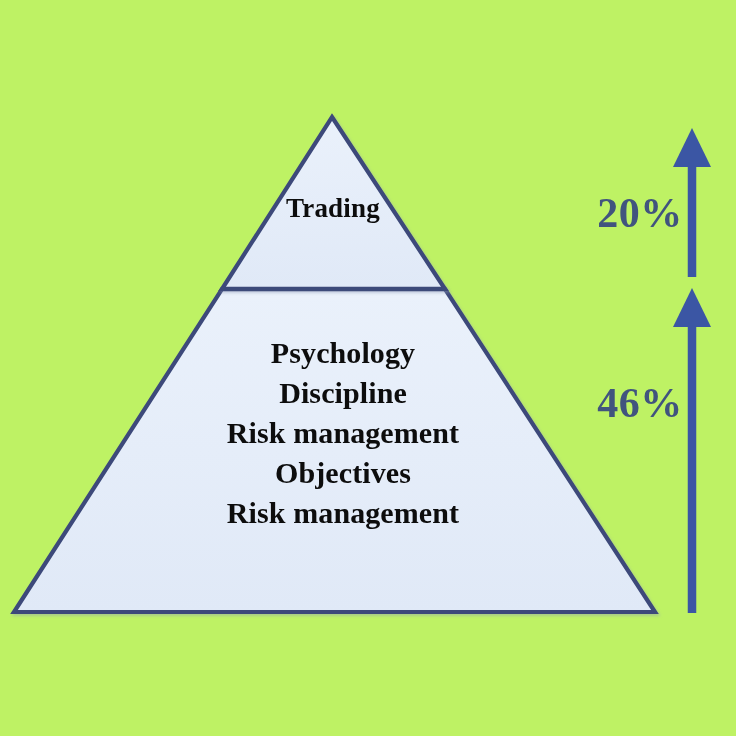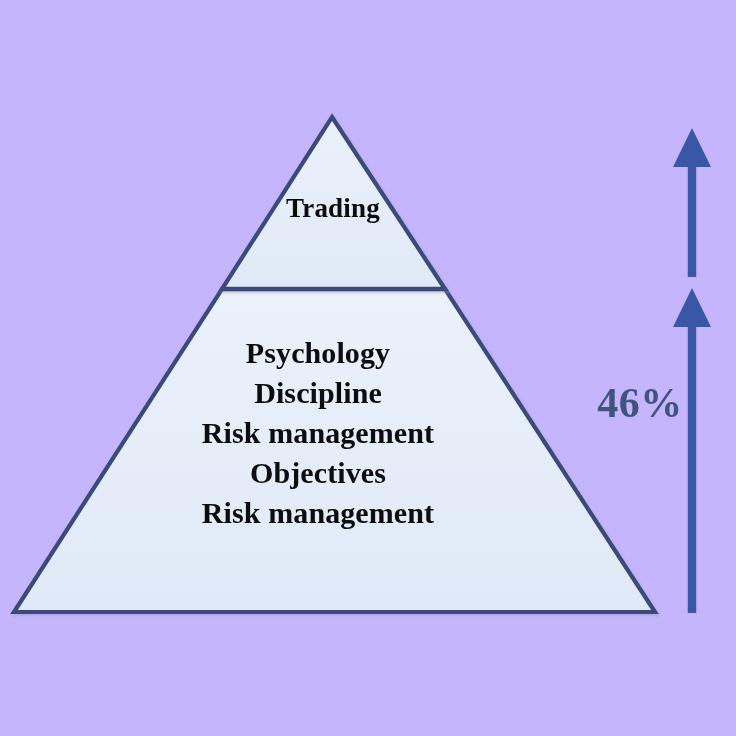--- a/index.html
+++ b/index.html
@@ -12,21 +12,21 @@
     width: 736px;
     height: 736px;
     overflow: hidden;
     font-family: "Liberation Serif", "DejaVu Serif", serif;
   }
 
   #diagram-root {
     position: relative;
     width: 736px;
     height: 736px;
-    background: #c4b5fd;
+    background: #bef264;
   }
 
   
   #pyramid-svg {
     position: absolute;
     left: 0;
     top: 0;
     width: 736px;
     height: 736px;
   }
@@ -49,21 +49,21 @@
     text-align: center;
     color: #0d0d0d;
     font-weight: bold;
     font-size: 27px;
     line-height: 1.22;
     letter-spacing: 0.2px;
   }
 
   .tier-base-text {
     position: absolute;
-    left: 43px;
+    left: 68px;
     top: 333px;
     width: 550px;
     text-align: center;
     color: #0d0d0d;
     font-weight: bold;
     font-size: 30px;
     line-height: 1.33;
     letter-spacing: 0.1px;
   }
   .tier-base-text .line {
@@ -131,17 +131,18 @@
     </div>
 
     <div class="tier-base-text">
       <span class="line">Psychology</span>
       <span class="line">Discipline</span>
       <span class="line">Risk management</span>
       <span class="line">Objectives</span>
       <span class="line">Risk management</span>
     </div>
 
+    <div class="pct-label" id="pct-top-label">20%</div>
 
     <div class="pct-label" id="pct-bottom-label">46%</div>
   </div>
 
 </div>
 
 </body></html>

